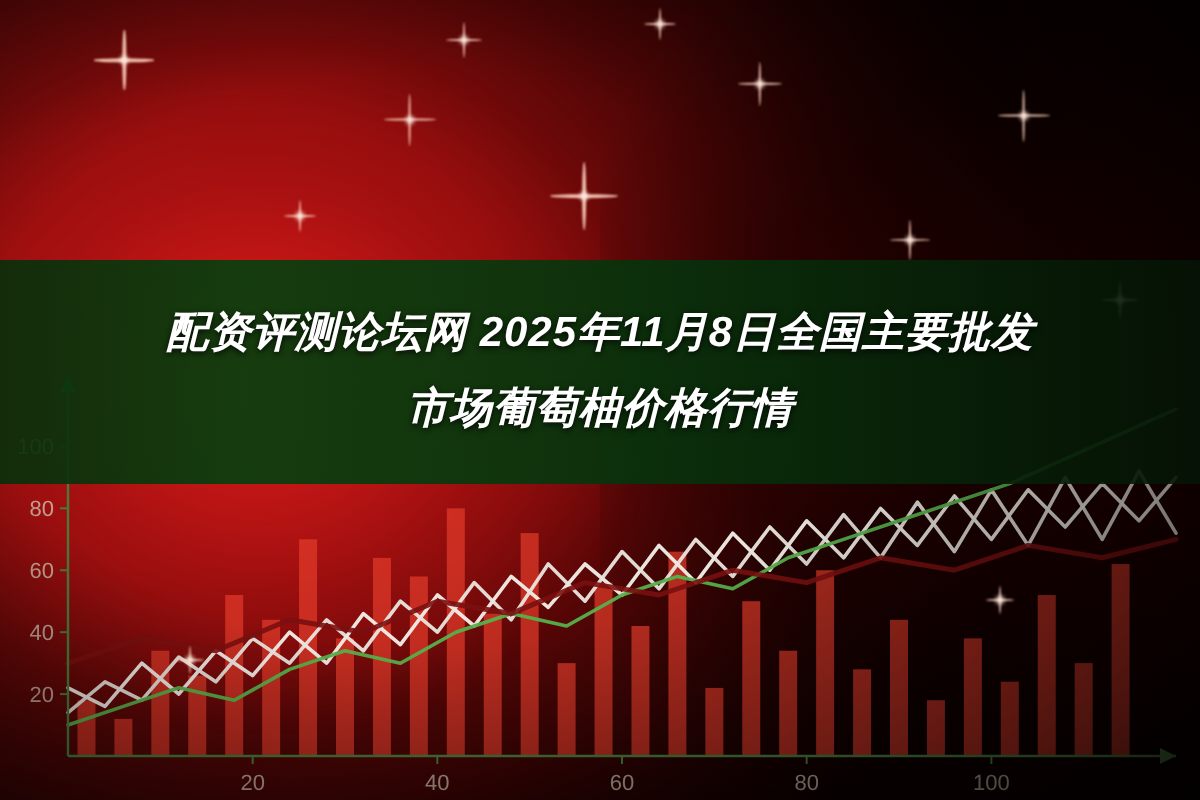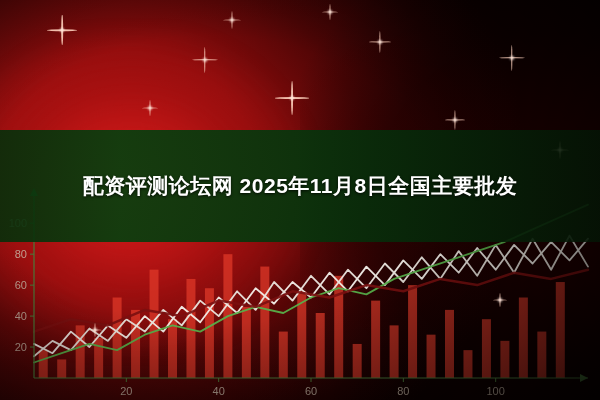--- a/index.html
+++ b/index.html
@@ -109,20 +109,21 @@
     color: #ffffff;
     font-size: 21px;
     line-height: 38px;
     font-weight: 700;
     letter-spacing: 0.5px;
     text-align: center;
     text-shadow: 0 1px 3px rgba(0,0,0,0.85);
   }
   .title-line {
     white-space: nowrap;
+    font-style: italic;
   }
 </style>
 </head>
 <body>
 
 <div id="stage">
 
   <div class="bg-base"></div>
   <div class="bg-glow-left"></div>
   <div class="bg-glow-dark-right"></div>
@@ -256,15 +257,16 @@
       <div class="star" style="left: 95px; top: 330px; width: 14px; height: 14px;">
         <div class="h" style="width: 14px; height: 1px;"></div>
         <div class="v" style="height: 14px; width: 1px;"></div>
         <div class="core"></div>
       </div>
     </div>
 
   <div class="title-band"></div>
   <div class="title-text">
     <div class="title-line">配资评测论坛网 2025年11月8日全国主要批发</div>
+    <div class="title-line">市场葡萄柚价格行情</div>
   </div>
 
 </div>
 
 </body></html>

